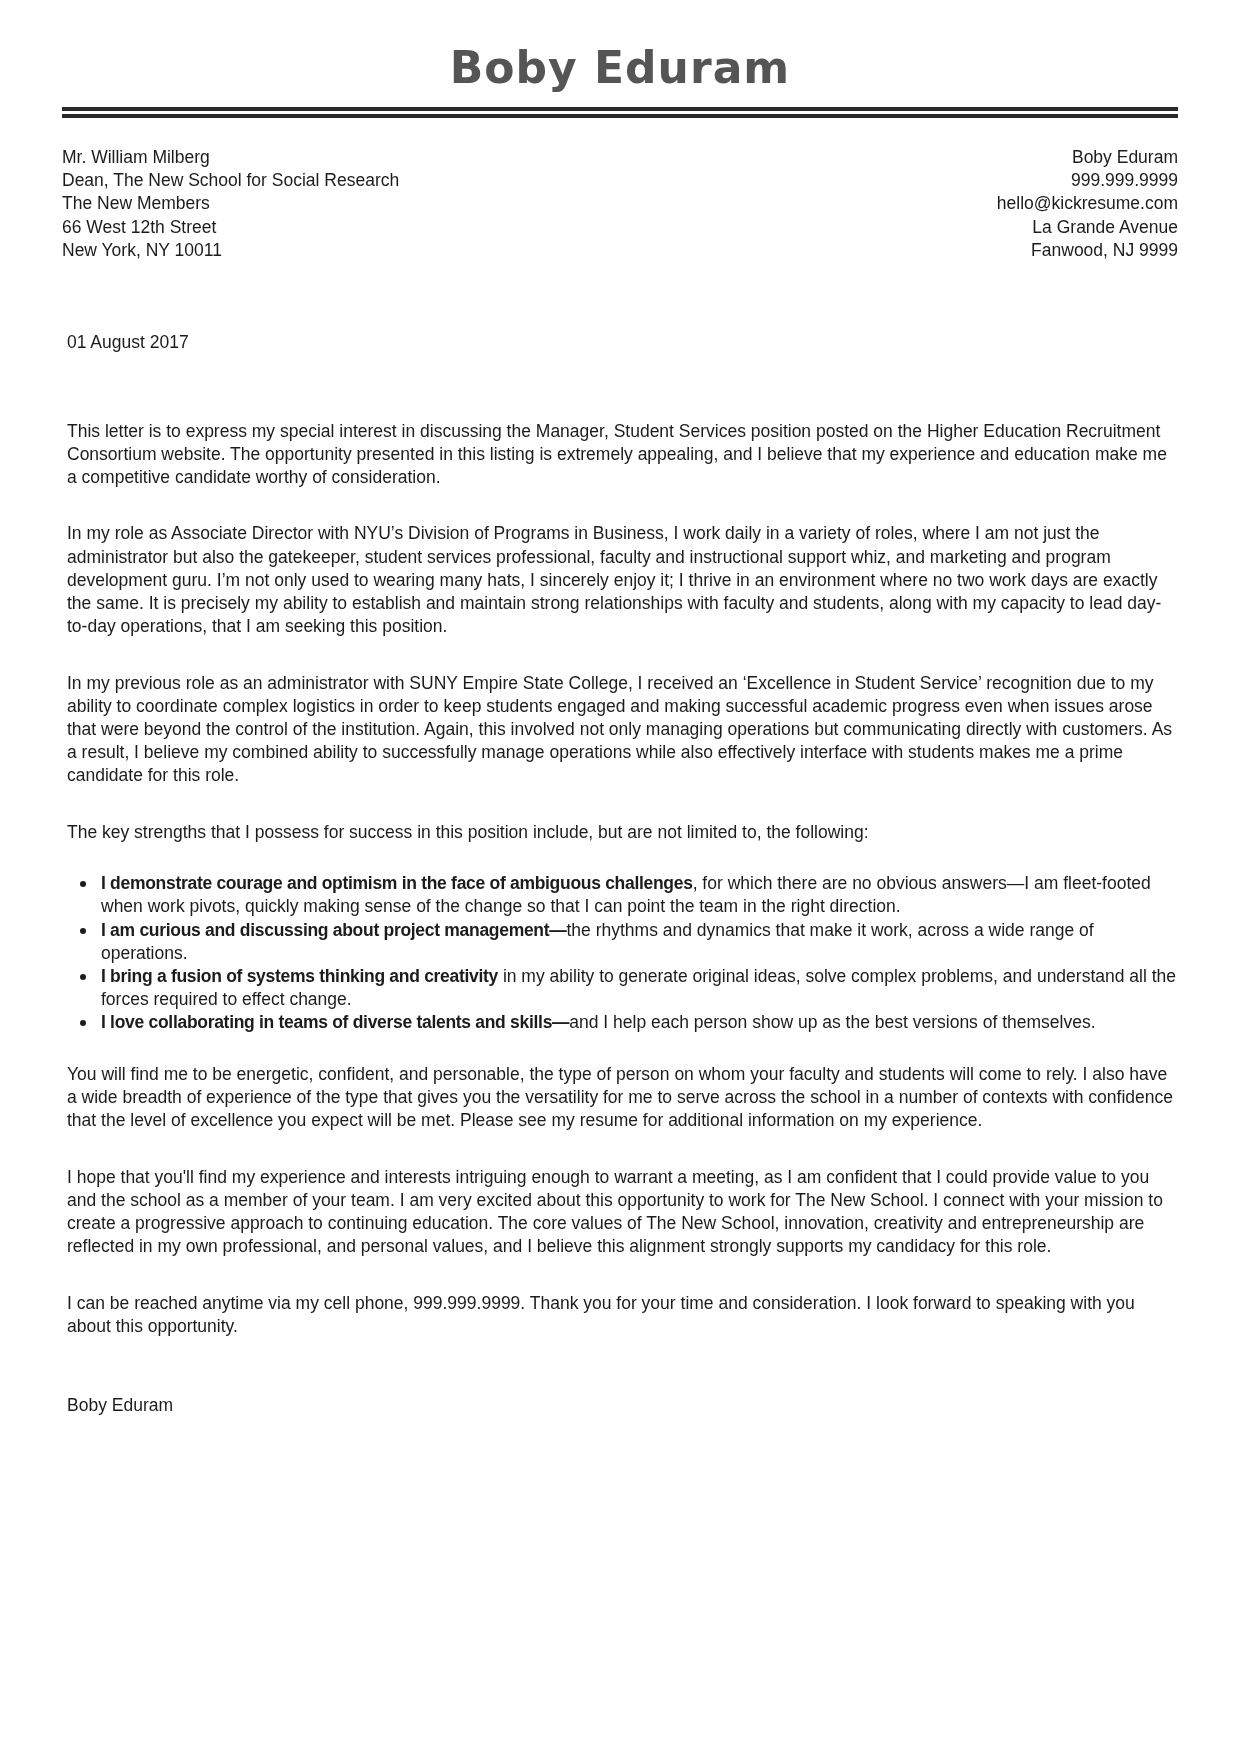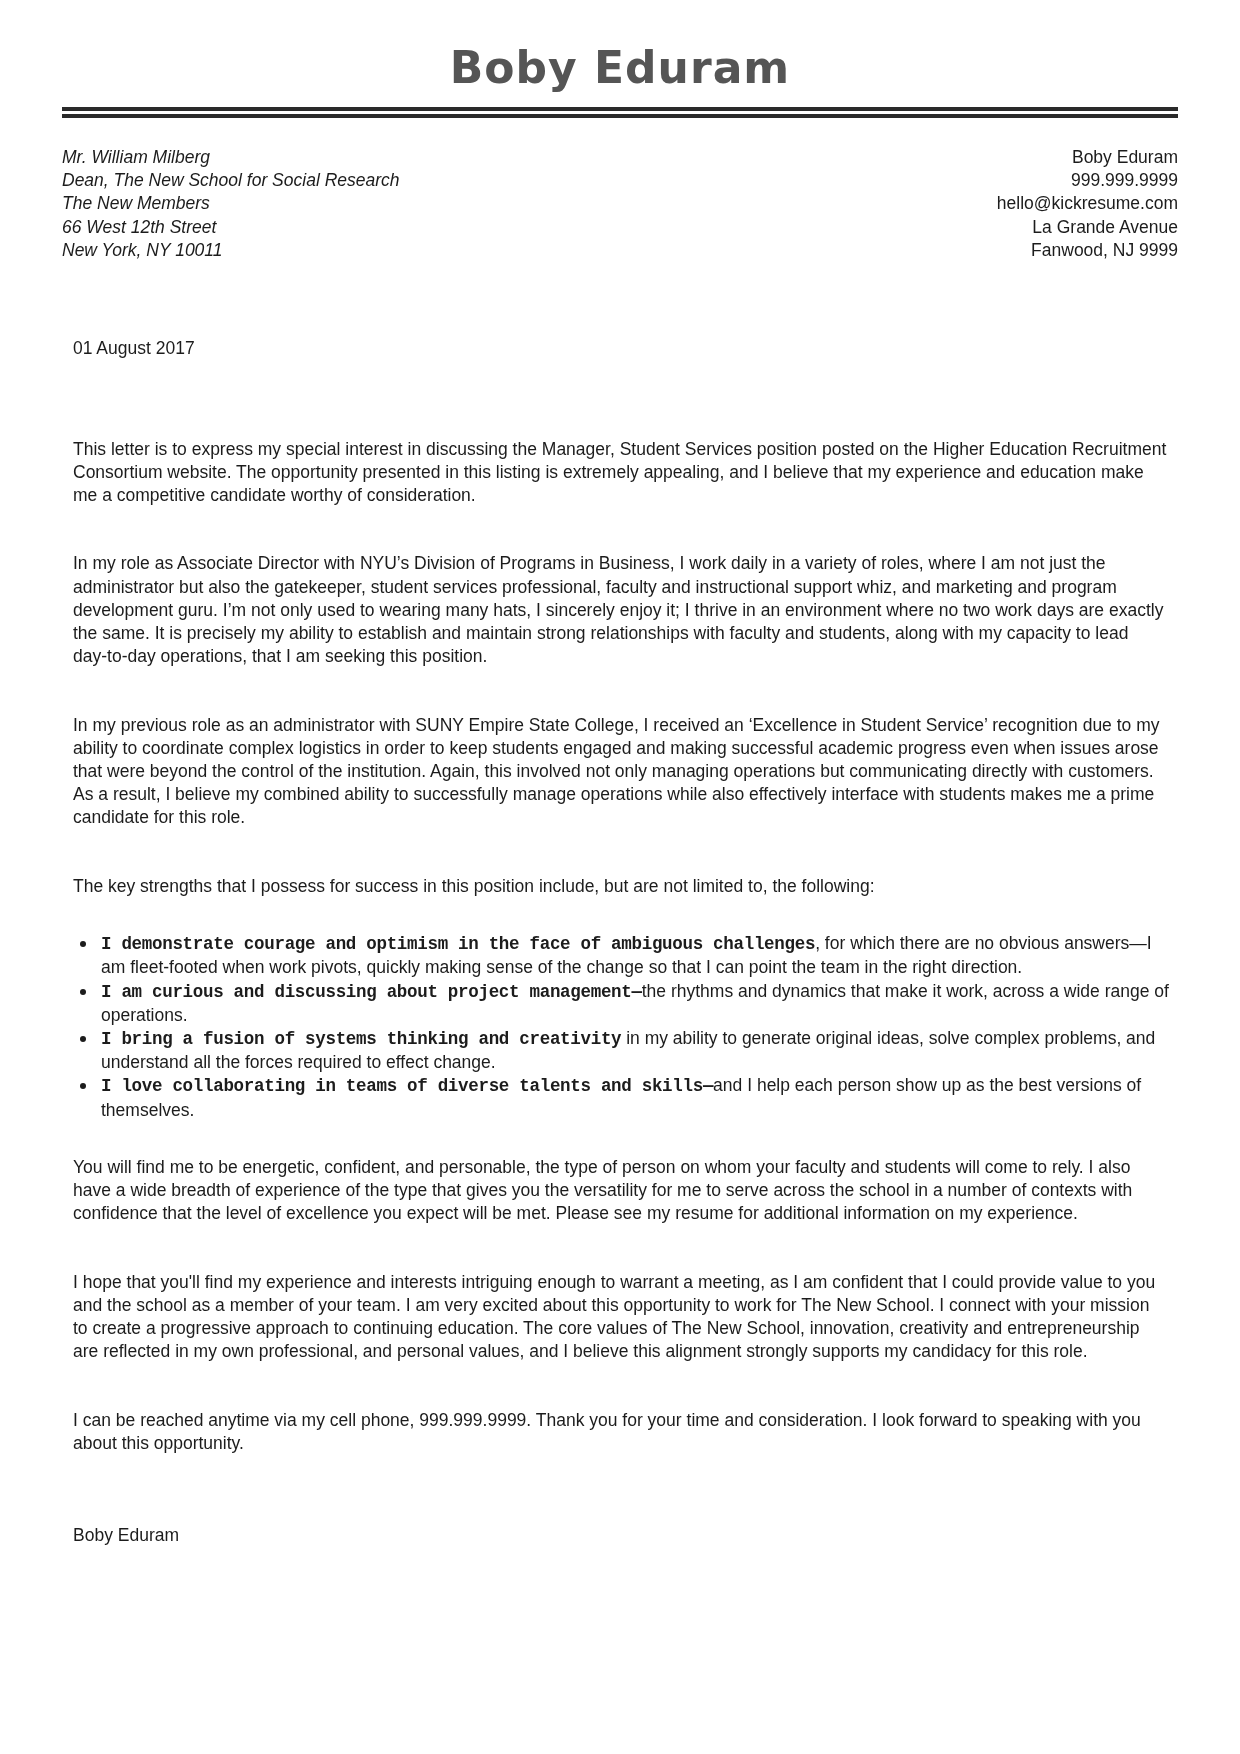--- a/index.html
+++ b/index.html
@@ -20,33 +20,33 @@
       font-family: "DejaVu Sans", sans-serif;
       font-weight: bold;
       font-size: 44px;
       line-height: 56px;
       color: #555555;
       letter-spacing: 1px;
     }
     .rule { position: absolute; left: 0; width: 1116px; height: 4px; background: #2a2a2a; }
     .rule.r1 { top: 107px; }
     .rule.r2 { top: 114px; }
-    .addr-left { position: absolute; left: 0; top: 146px; font-style: italic; }
+    .addr-left { position: absolute; left: 0; top: 146px; }
     .addr-right { position: absolute; right: 0; top: 146px; text-align: right; }
     .line { display: block; white-space: nowrap; }
     .body-block { position: absolute; left: 0; top: 326px; width: 1116px; }
-    p { margin: 11px; }
+    p { margin: 5px; }
     .gap { height: 23.2px; }
     ul.bullets { margin: 0; padding: 0 0 0 39px; list-style: none; }
     ul.bullets li { position: relative; }
     ul.bullets li::before {
       content: ""; position: absolute; left: -21px; top: 9px;
       width: 6px; height: 6px; border-radius: 50%; background: #1c1c1c;
     }
-    b { font-weight: bold; letter-spacing: -0.3px; font-family: Liberation Mono, monospace; }
+    b { font-weight: bold; letter-spacing: -0.3px; }
   </style>
 </head>
 <body>
 
 <div class="page">
 
   <div class="name-header">Boby Eduram</div>
   <div class="rule r1"></div>
   <div class="rule r2"></div>
 

